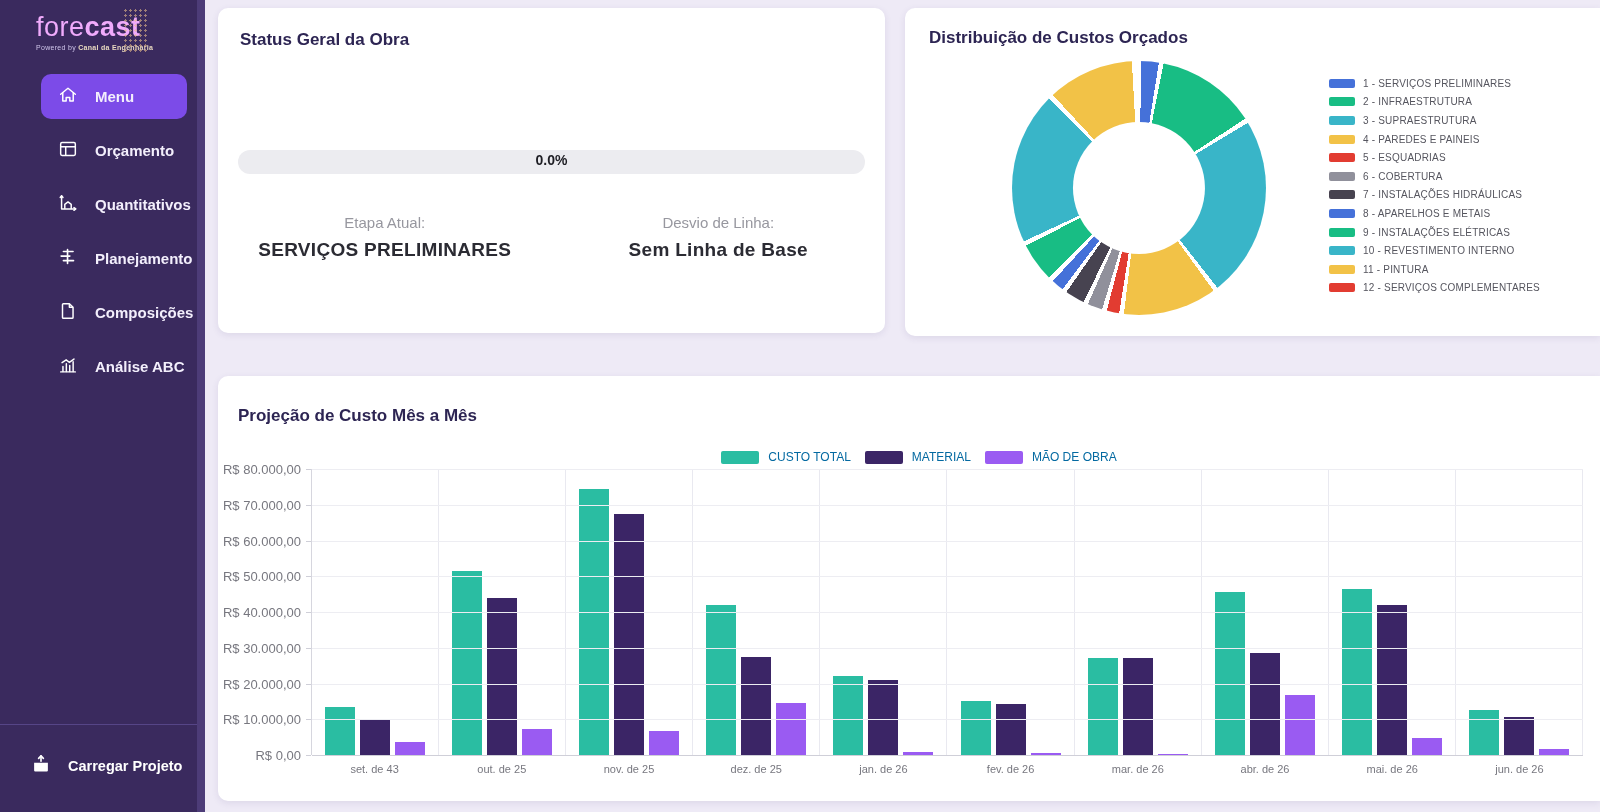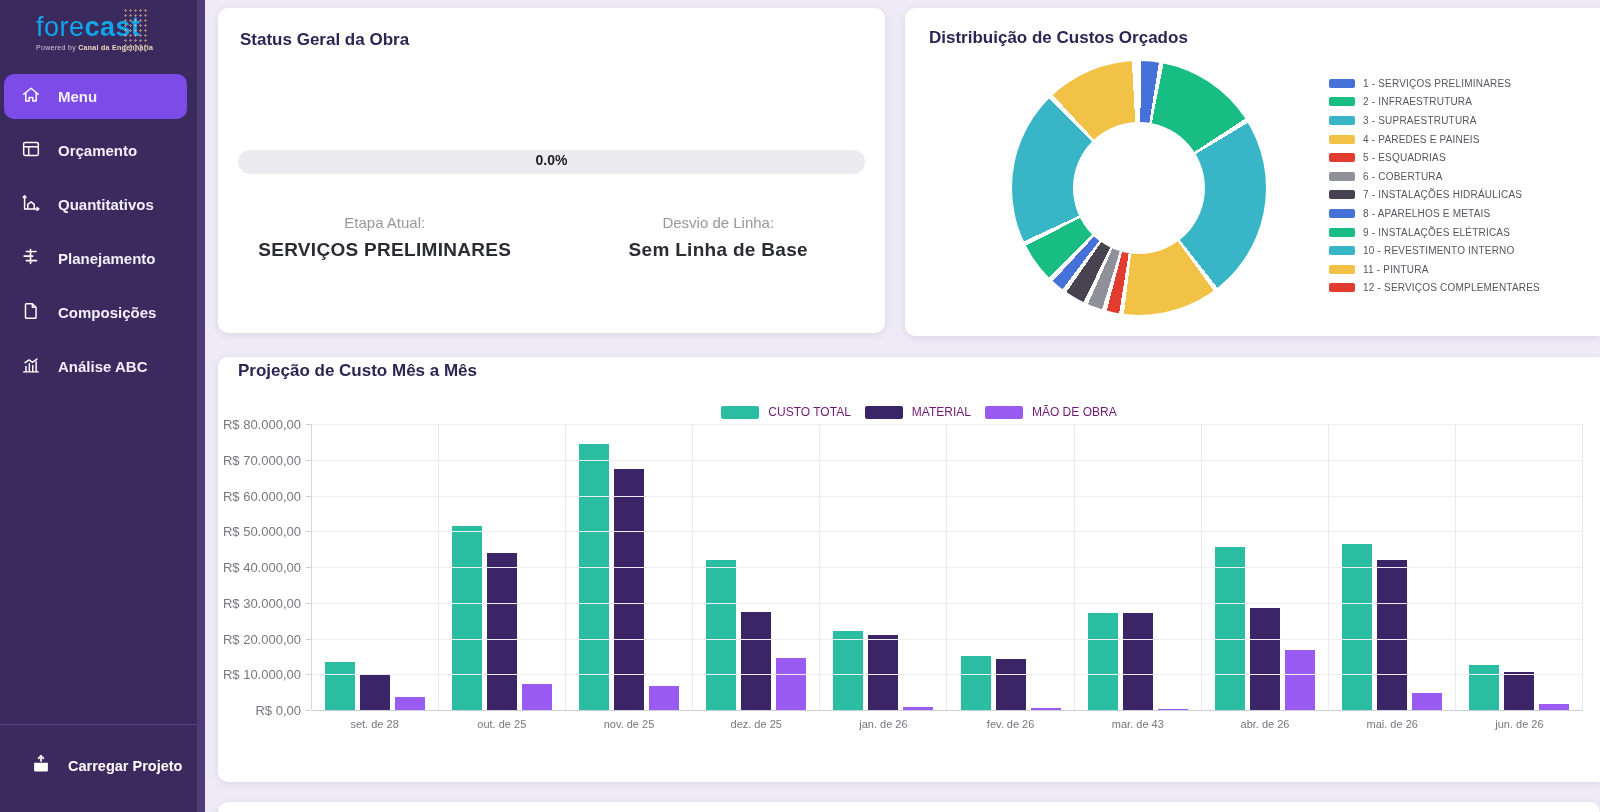--- a/index.html
+++ b/index.html
@@ -3,28 +3,28 @@
 <meta charset="utf-8">
 <style>
   * { box-sizing: border-box; margin: 0; padding: 0; }
   html,body { width:1600px; height:812px; overflow:hidden;
     font-family:"Liberation Sans", sans-serif; background:#eeeaf6; }
 
   
   .sidebar { position:absolute; left:0; top:0; width:205px; height:812px;
     background:#3a2a5e; border-right:8px solid #4d3c78; color:#fff; }
   .logo-wrap { padding:12px 0 14px 36px; position:relative; }
-  .logo { font-size:27px; color:#0ea5e9; letter-spacing:.5px; }
+  .logo { font-size:27px; color:#f0abfc; letter-spacing:.5px; }
   .logo .lt { font-weight:300; } .logo .bd { font-weight:700; }
   .tagline { font-size:7px; color:#cfc5ea; margin-top:1px; letter-spacing:.3px; }
   .tagline b { color:#e8d9c0; }
   .speckle { position:absolute; right:48px; top:8px; width:26px; height:46px; opacity:.65;
     background-image:radial-gradient(rgba(233,190,140,.9) 1px, transparent 1.3px);
     background-size:5px 5px; }
-  .nav { margin-top:8px; }
+  .nav { margin-top:8px;margin-left:37px; }
   .nav-item { display:flex; align-items:center; gap:16px; height:45px;
     margin:9px 10px 9px 4px; padding-left:16px; border-radius:10px;
     font-size:15px; font-weight:600; color:#f3effc; cursor:pointer; }
   .nav-item.active { background:#7c4be8; }
   .nav-item svg { flex:0 0 22px; }
   .side-footer { position:absolute; left:0; right:0; bottom:0;margin-top:37px; }
   .side-div { border-top:1px solid #564587; margin:0 0 0 0; }
   .footer-item { display:flex; align-items:center; gap:16px; padding:28px 0 34px 30px;
     font-size:14.5px; font-weight:600; color:#fff; cursor:pointer; }
 
@@ -51,24 +51,24 @@
     border-top-right-radius:0; border-bottom-right-radius:0; }
   .donut { position:absolute; left:107px; top:53px; width:254px; height:254px; border-radius:50%; }
   .donut-hole { position:absolute; left:50%; top:50%; width:52%; height:52%;
     transform:translate(-50%,-50%); background:#fff; border-radius:50%; }
   .donut-legend { position:absolute; left:424px; top:66px; list-style:none; }
   .donut-legend li { display:flex; align-items:center; gap:8px; height:18.6px;
     font-size:10px; color:#55555e; letter-spacing:.2px; white-space:nowrap; }
   .donut-legend .sw { width:26px; height:9px; border-radius:2px; flex:0 0 26px; }
 
   
-  .bar-card { margin-top:21px; height:425px; padding:4px 0 0 20px; position:relative;
+  .bar-card { margin-top:40px; height:425px; padding:30px 0 0 20px; position:relative;
     border-top-right-radius:0; border-bottom-right-radius:0; }
   .bar-legend { display:flex; justify-content:center; gap:14px; margin-top:24px; height:14px; }
-  .bar-legend .item { display:flex; align-items:center; gap:9px; font-size:12px; color:#701a75; }
+  .bar-legend .item { display:flex; align-items:center; gap:9px; font-size:12px; color:#0369a1; }
   .bar-legend .sw { width:38px; height:13px; border-radius:2px; }
   .chart-zone { position:relative; margin:5px 0 0 73px; }
   .plot { position:relative; height:286px; border-left:1px solid #d6d6de; width:1272px; }
   .hline { position:absolute; left:0; right:0; height:1px; background:#ededf2; }
   .hline.base { background:#cfcfd8; }
   .cols { position:absolute; inset:0; display:flex; }
   .col { flex:1; border-right:1px solid #e9e9f0; display:flex; align-items:flex-end;
     justify-content:center; gap:5px; padding-bottom:0; }
   .bar { width:30px; }
   .xlabels { display:flex; width:1272px; margin-top:8px; }
@@ -336,27 +336,27 @@
           <div class="hline" style="top: 62.5%;"></div>
           <div class="ytick" style="top: 62.5%;"></div>
           <div class="hline" style="top: 75%;"></div>
           <div class="ytick" style="top: 75%;"></div>
           <div class="hline" style="top: 87.5%;"></div>
           <div class="ytick" style="top: 87.5%;"></div>
           <div class="hline base" style="top: 100%;"></div>
           <div class="ytick" style="top: 100%;"></div>
         </div>
       <div class="xlabels">
-          <div>set. de 28</div>
+          <div>set. de 43</div>
           <div>out. de 25</div>
           <div>nov. de 25</div>
           <div>dez. de 25</div>
           <div>jan. de 26</div>
           <div>fev. de 26</div>
-          <div>mar. de 43</div>
+          <div>mar. de 26</div>
           <div>abr. de 26</div>
           <div>mai. de 26</div>
           <div>jun. de 26</div>
         </div>
     </div>
   </section>
 
   <section class="card row3"></section>
 </main>
 

